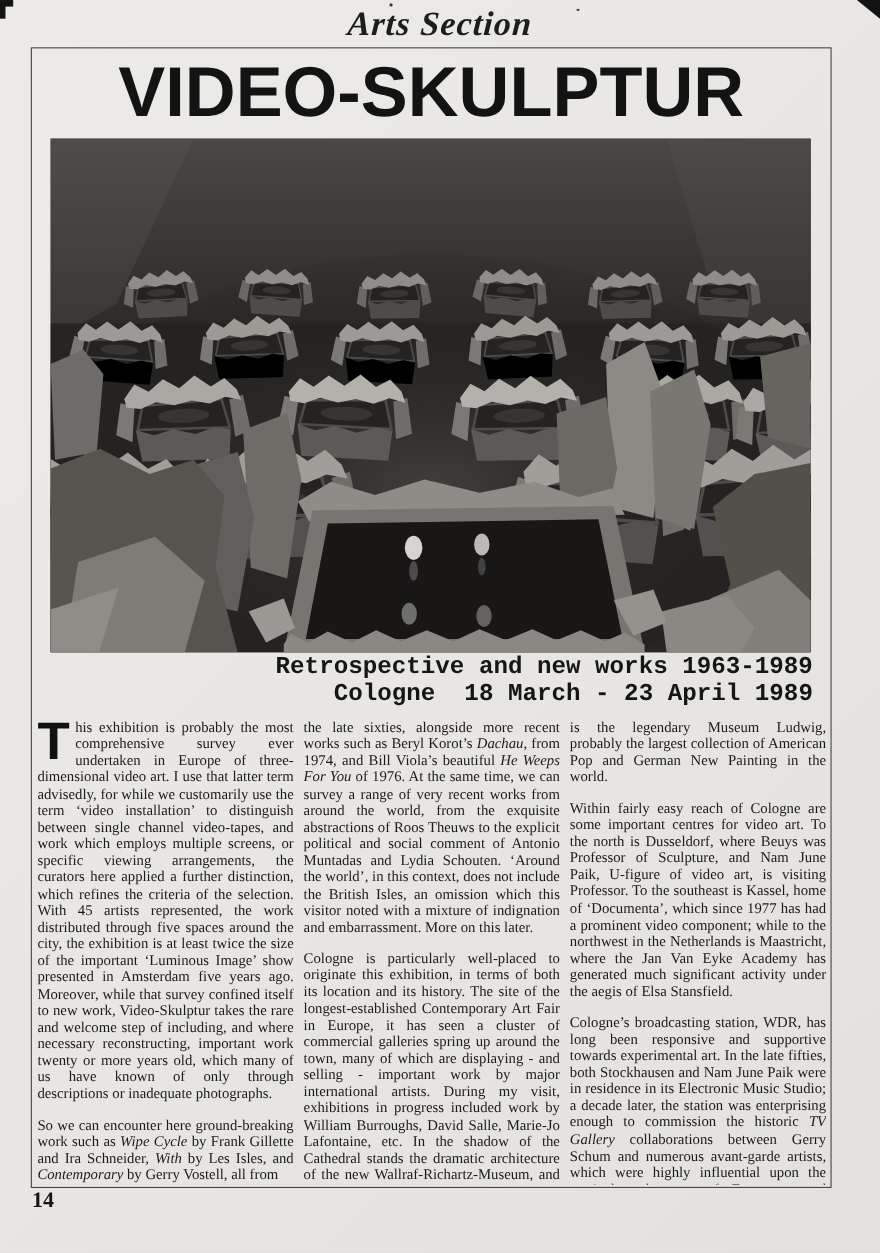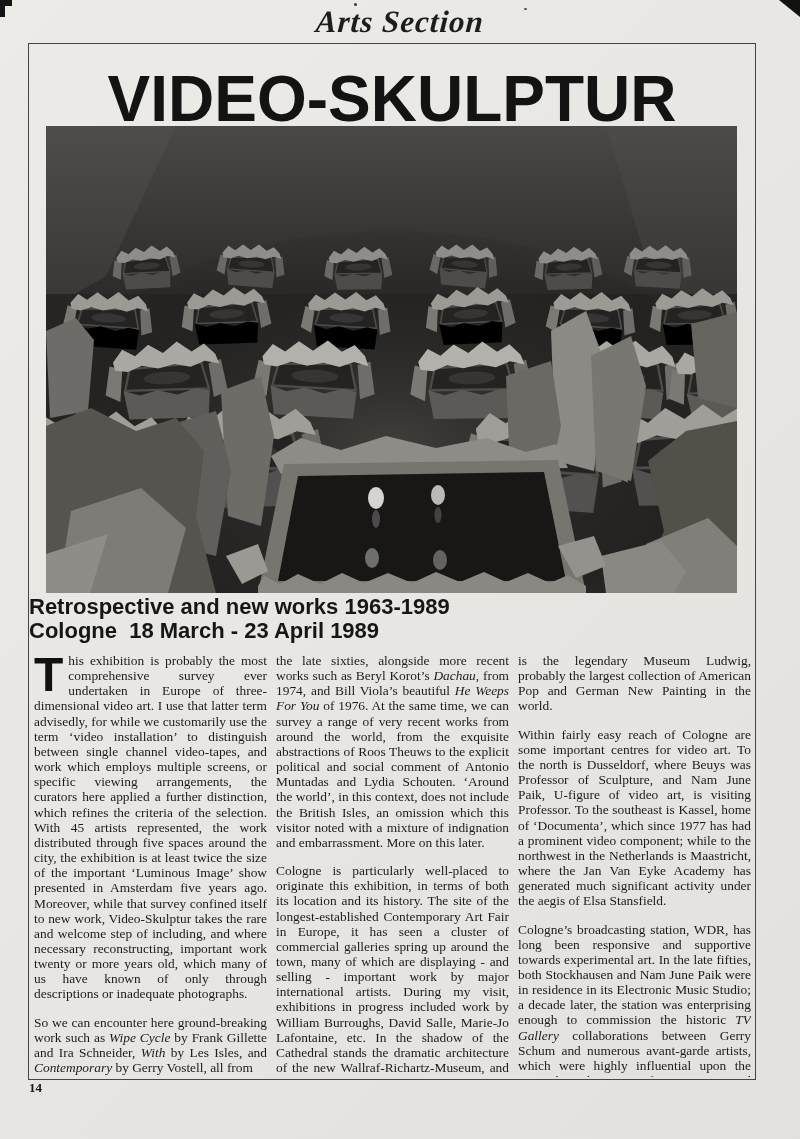--- a/index.html
+++ b/index.html
@@ -28,35 +28,35 @@
     font-style:italic;font-weight:bold;
     font-size:31px;letter-spacing:1px;color:#1d1d1d;
     transform:skewX(-4deg);
   }
 
   .main-box{
     position:absolute;left:28px;top:43px;width:726px;height:1035px;
     border:1px solid #454545;
   }
   .headline{
-    position:absolute;top:0px;left:0;right:0;margin:16px;
+    position:absolute;top:0px;left:0;right:0;margin:0;
     text-align:center;
     font-family:"Liberation Sans",sans-serif;
     font-weight:bold;font-size:64px;line-height:78px;
     letter-spacing:0px;color:#131313;
   }
   .photo-wrap{
     position:absolute;top:82px;left:17px;width:691px;height:467px;
     background:#1c1c1a;
   }
   .photo-wrap svg{display:block;}
   .subtitle{
     position:absolute;top:551px;left:0;right:16px;
-    text-align:left;
-    font-family:Liberation Sans, sans-serif;
+    text-align:right;
+    font-family:Liberation Mono, monospace;
     font-weight:bold;font-size:22px;line-height:24px;color:#161616;
   }
   .cols{
     position:absolute;top:609px;left:5px;right:4px;bottom:2px;
     display:flex;gap:9px;overflow:hidden;
   }
   .col{
     flex:1 1 0;overflow:hidden;
     font-size:13.4px;line-height:15.15px;
     text-align:justify;text-justify:inter-word;
@@ -66,21 +66,21 @@
   .dropcap{
     float:left;
     font-family:"Liberation Sans",sans-serif;
     font-weight:bold;
     font-size:48px;line-height:38px;
     padding:3px 5px 0 0;color:#111;
   }
   .it{font-style:italic;}
   .pageno{
     position:absolute;left:29px;top:1080px;
-    font-weight:bold;font-size:13px;color:#161616;
+    font-weight:bold;font-size:20px;color:#161616;
   }
 
   
   .pt{fill:var(--t,#a19f9a);}
   .pm{fill:var(--m,#7b7974);}
   .pm2{fill:var(--m2,#6f6d69);}
   .pf{fill:var(--f,#5c5a56);}
   .ps{fill:var(--s,#242322);stroke:#4e4c4a;stroke-width:2.5px;}
   .sheen{fill:#787674;opacity:.22;}
 </style>

